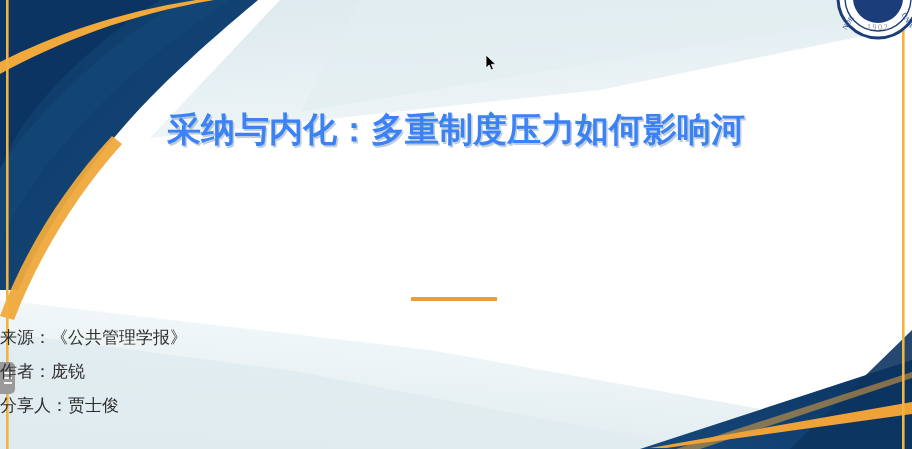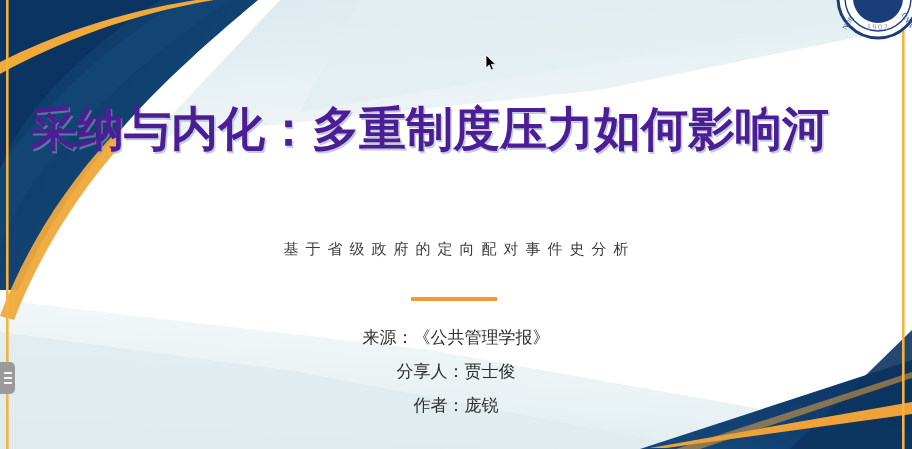--- a/index.html
+++ b/index.html
@@ -60,25 +60,25 @@
     top: 0;
     width: 912px;
     height: 449px;
   }
 
   .title {
     position: absolute;
     left: 30px;
     top: 100px;
     width: 852px;
-    text-align: left;
-    color: #4c1d95;
+    text-align: center;
+    color: #3b82f6;
     font-family: "DejaVu Sans", "Liberation Sans", sans-serif;
     font-weight: bold;
-    font-size: 47px;
+    font-size: 34px;
     line-height: 58px;
     letter-spacing: 0px;
     text-shadow: 1.5px 1.5px 0 rgba(140,165,185,0.55);
     white-space: nowrap;
   }
   .title .line2 {
     display: block;
   }
 
   .subtitle {
@@ -102,21 +102,21 @@
     width: 86px;
     height: 4px;
     background: #ef9b34;
   }
 
   .credits {
     position: absolute;
     left: 0px;
     top: 320px;
     width: 912px;
-    text-align: center;
+    text-align: left;
     color: #2f2f2f;
     font-family: "DejaVu Sans", "Liberation Sans", sans-serif;
     font-size: 17px;
     line-height: 34px;
   }
   .credits div { white-space: nowrap; }
 
   
   .cursor {
     position: absolute;
@@ -193,28 +193,27 @@
     <i></i>
     <i></i>
   </div>
 
   <div class="content">
 
     <div class="title">
       <span>采纳与内化：多重制度压力如何影响河</span>
     </div>
 
-    <div class="subtitle">基于省级政府的定向配对事件史分析</div>
 
     <div class="divider"></div>
 
     <div class="credits">
       <div>来源：《公共管理学报》</div>
+      <div>作者：庞锐</div>
       <div>分享人：贾士俊</div>
-      <div>作者：庞锐</div>
     </div>
 
     <svg class="cursor" viewBox="0 0 12 18">
       <path d="M1,1 L1,14 L4.2,11 L6.3,16 L8.4,15.1 L6.4,10.4 L10.6,10.2 Z" fill="#000000" stroke="#ffffff" stroke-width="0.8"></path>
     </svg>
 
   </div>
 </div>
 
 </body></html>

